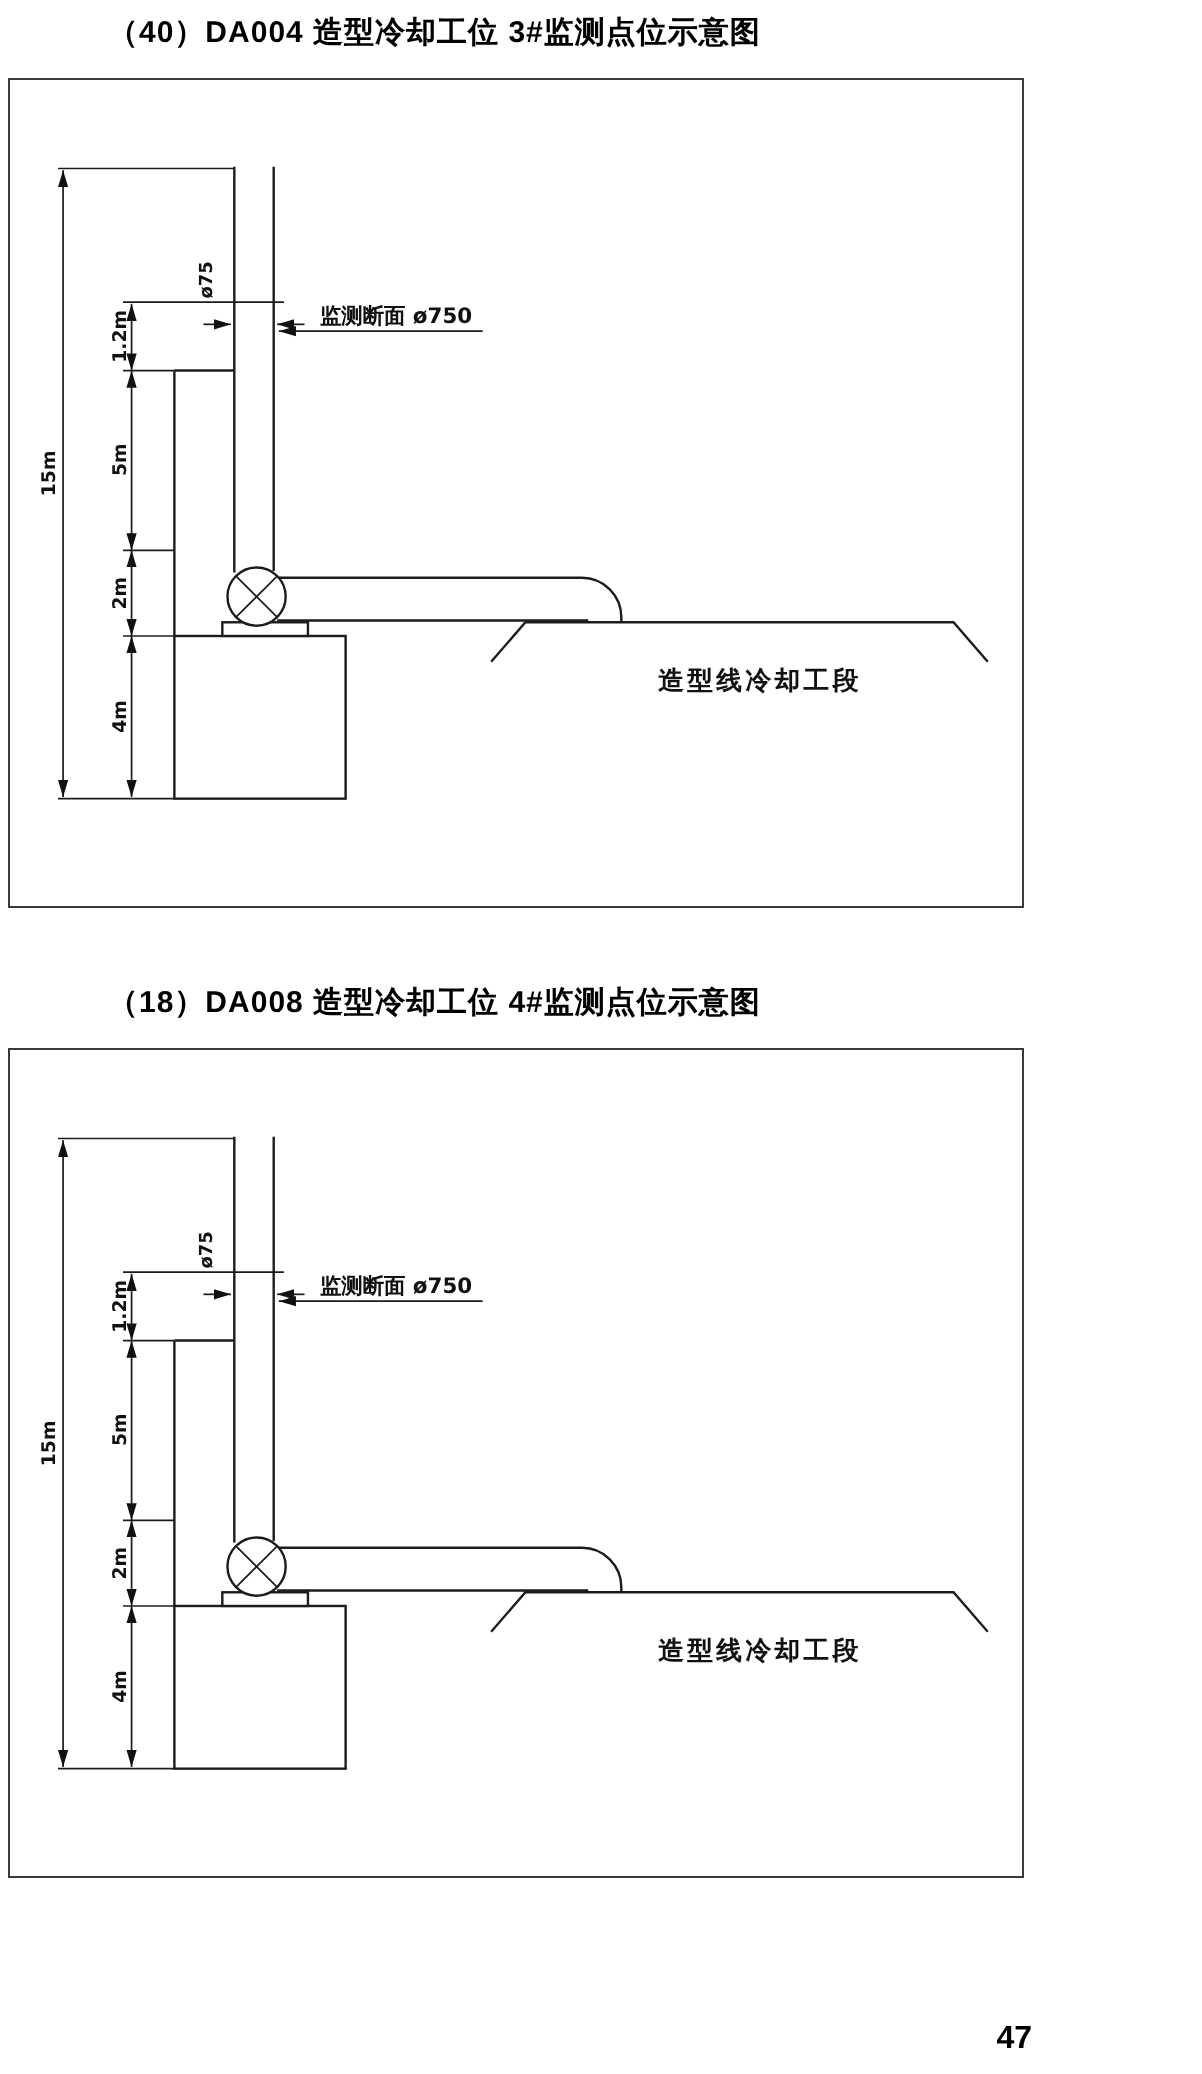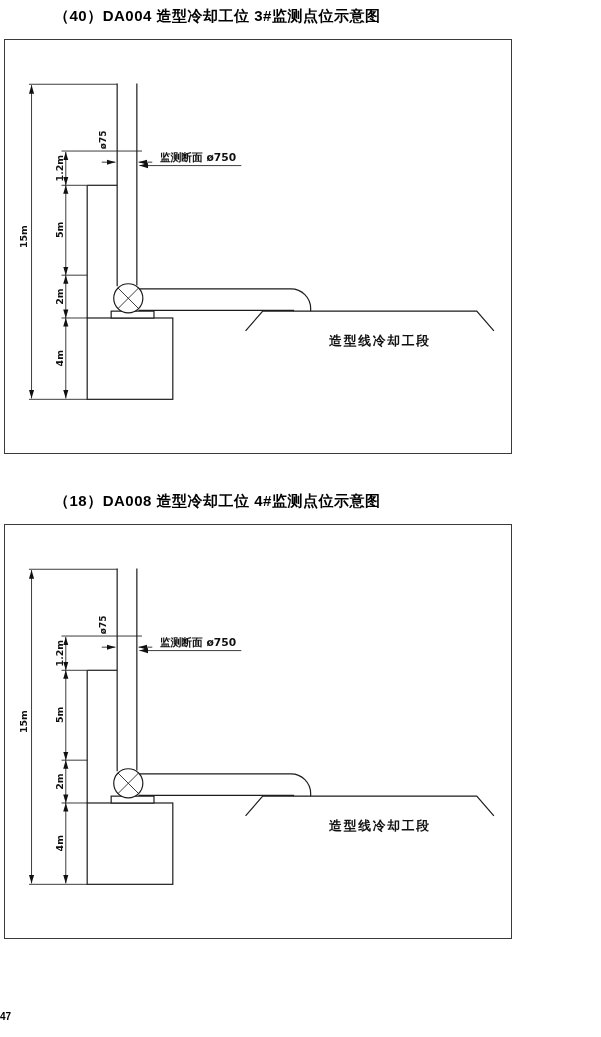--- a/index.html
+++ b/index.html
@@ -21,22 +21,22 @@
   svg.diagram { display: block; width: 100%; height: 100%; }
   .diagram .s1 { stroke: #1c1c1c; stroke-width: 1; fill: none; }
   .diagram .s2 { stroke: #1c1c1c; stroke-width: 1.4; fill: none; }
   .diagram .wfill { fill: #ffffff; }
   .diagram text { stroke: none; fill: #111; font-family: "DejaVu Sans", sans-serif; }
   .diagram text.dim  { font-size: 11px;   font-weight: 700; }
   .diagram text.port { font-size: 10.5px; font-weight: 700; }
   .diagram text.note { font-size: 12.5px; font-weight: 700; }
   .diagram text.bldg { font-size: 15px;   font-weight: 700; letter-spacing: 2px; }
   .page-number {
-    text-align: left; margin-top: 72px;
-    font-size: 10px; font-weight: 700; color:#000;
+    text-align: right; margin-top: 72px;
+    font-size: 16px; font-weight: 700; color:#000;
   }
 </style>
 </head>
 <body>
 
 <div class="page">
 
   <section class="figure figure-40">
     <div class="fig-title">（40）DA004 造型冷却工位 3#监测点位示意图</div>
     <div class="diagram-box">

